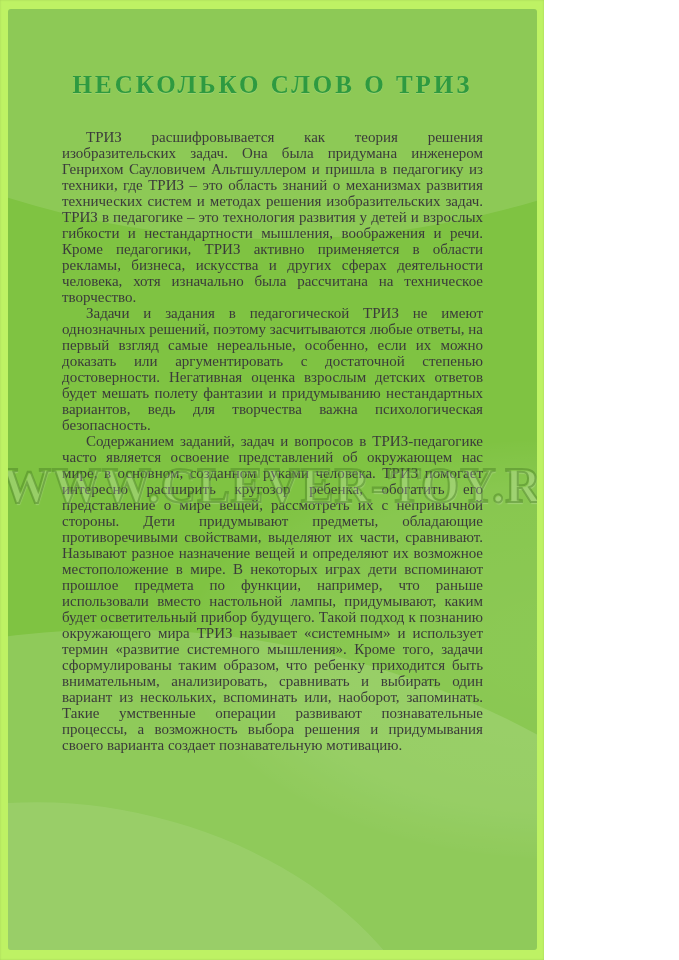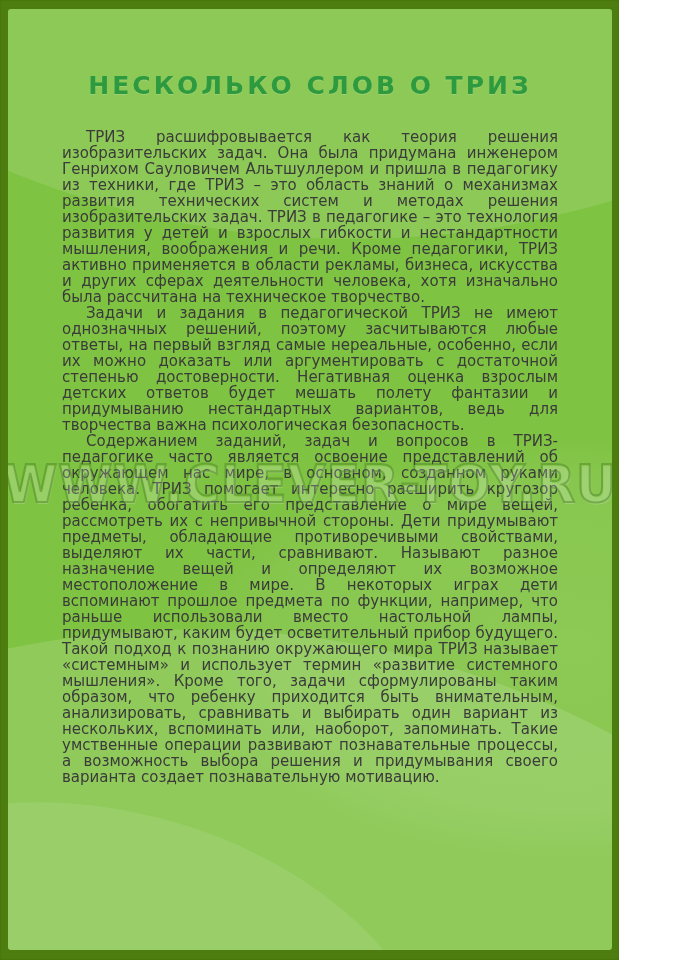--- a/index.html
+++ b/index.html
@@ -8,24 +8,25 @@
     width: 679px;
     height: 960px;
     overflow: hidden;
     background: #ffffff;
     font-family: "DejaVu Sans", "Liberation Sans", sans-serif;
   }
 
   
   .photo-frame {
     position: relative;
-    width: 619px;
+    width: 544px;
     height: 960px;
-    background: #4d7c0f;
+    background: #bef264;
     box-shadow: inset 0 0 2px rgba(0,0,0,0.15);
+    font-family: Liberation Serif, serif;
   }
 
   .page {
     position: absolute;
     top: 9px; left: 8px; right: 7px; bottom: 10px;
     background: var(--page-green, #7fc342);
     border-radius: 3px;
     overflow: hidden;
   }
 

